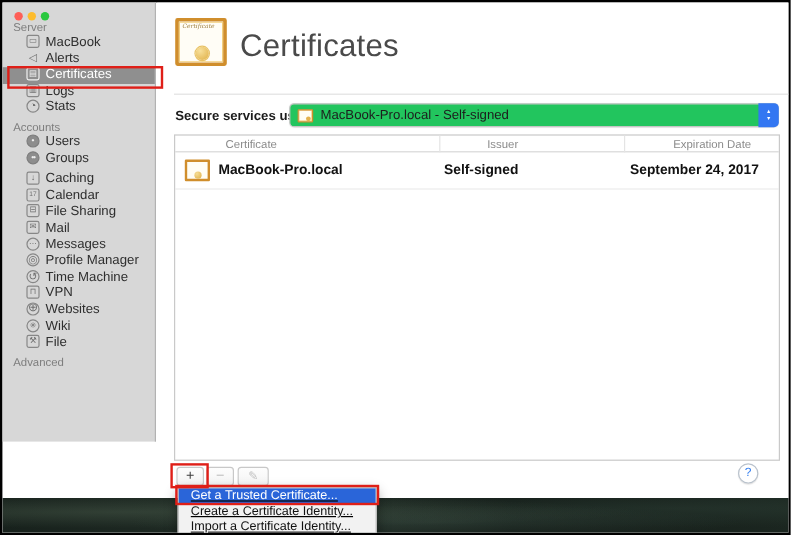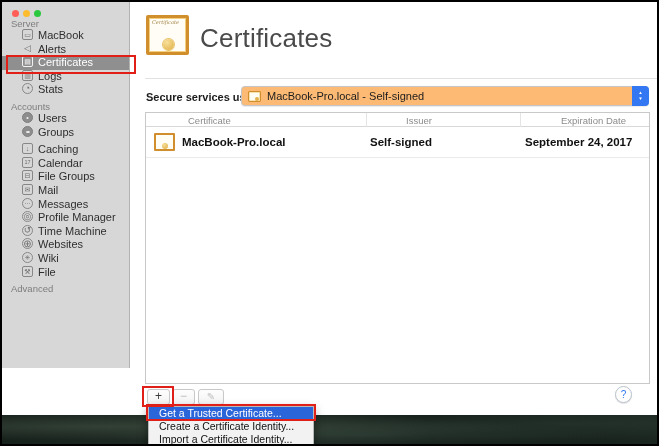--- a/index.html
+++ b/index.html
@@ -42,21 +42,21 @@
 
   
   .main { position:absolute; left:129px; top:0; width:528px; height:413px; background:#fff; }
   .cert-big { position:absolute; left:15px; top:13px; width:43px; height:40px; background:#fffdf6; border:3px solid #d08e2c; box-shadow:inset 0 0 0 1px #f3cf7e; border-radius:2px; }
   .cert-big::before { content:"Certificate"; position:absolute; left:3px; top:1px; font-family:"DejaVu Serif", serif; font-style:italic; font-size:5px; color:#a08040; }
   .cert-big::after { content:""; position:absolute; left:14px; bottom:2px; width:11px; height:11px; border-radius:50%; background:radial-gradient(circle at 35% 30%, #f8e09a, #dfae44); box-shadow:0 0 0 1px #e8c266; }
   .page-title { position:absolute; left:69px; top:21px; font-size:26px; font-weight:300; color:#4a4a4a; letter-spacing:.2px; }
   .header-divider { position:absolute; left:14px; right:0; top:76px; height:1px; background:#e2e2e2; }
 
   .ss-label { position:absolute; left:15px; top:89px; font-size:11px; font-weight:bold; color:#1c1c1c; }
-  .popup { position:absolute; left:110px; top:84px; width:408px; height:20px; border:1px solid #c5c5c5; border-radius:4px; background:#fdba74; display:flex; align-items:center; box-shadow:0 .5px 1px rgba(0,0,0,.08); }
+  .popup { position:absolute; left:110px; top:84px; width:408px; height:20px; border:1px solid #c5c5c5; border-radius:4px; background:#22c55e; display:flex; align-items:center; box-shadow:0 .5px 1px rgba(0,0,0,.08); }
   .cert-mini { width:13px; height:11px; margin:0 6px 0 6px; background:#fffef4; border:1px solid #d08e2c; box-shadow:inset 0 0 0 .5px #efc46a; border-radius:1px; position:relative; flex:none; }
   .cert-mini::after { content:""; position:absolute; right:1px; bottom:0px; width:4px; height:4px; border-radius:50%; background:#e3b24c; }
   .popup-text { font-size:11px; color:#1d1d1d; flex:1; white-space:nowrap; overflow:hidden; }
   .stepper { width:17px; height:20px; margin-right:-1px; background:#3377f2; border-radius:0 4px 4px 0; display:flex; flex-direction:column; align-items:center; justify-content:center; gap:1px; flex:none; }
   .stepper span { color:#fff; font-size:4.5px; line-height:4.5px; }
   [data-name="stepper-up-icon"]::before{content:"▲";}
   [data-name="stepper-down-icon"]::before{content:"▼";}
 
   .table { position:absolute; left:14px; top:110px; width:505px; height:272px; border:1px solid #c9c9c9; background:#fff; }
   .thead { position:relative; height:14px; border-bottom:1px solid #d8d8d8; font-size:9.5px; color:#8b8b8b; }
@@ -73,21 +73,21 @@
   .help-btn { position:absolute; left:484px; top:384px; width:17px; height:17px; border:1px solid #b9c2cc; border-radius:50%; background:#fff; color:#2f7cf0; font-size:10px; line-height:15px; text-align:center; box-shadow:0 1px 1px rgba(0,0,0,.12); }
 
   
   .desktop { position:absolute; left:0; top:413px; width:655px; height:29px; background:
     radial-gradient(ellipse at 15% 40%, rgba(90,110,90,.35), transparent 55%),
     radial-gradient(ellipse at 55% 70%, rgba(60,80,70,.45), transparent 50%),
     radial-gradient(ellipse at 85% 30%, rgba(50,70,60,.4), transparent 55%),
     linear-gradient(90deg,#17211c,#222e27 35%,#131b17 65%,#1b2620); }
 
   
-  .menu { position:absolute; left:146px; top:404px; width:166px; background:#f2f2f2; border:1px solid #b9b9b9; box-shadow:0 4px 10px rgba(0,0,0,.45); }
+  .menu { position:absolute; left:146px; top:404px; width:166px; background:#f2f2f2; border:1px solid #b9b9b9; box-shadow:0 4px 10px rgba(0,0,0,.45);text-decoration:underline; }
   .menu-item { height:13px; line-height:13px; padding-left:10px; font-size:10.5px; color:#111; white-space:nowrap; }
   .menu-item.highlighted { background:#2a65d9; color:#fff; }
 
   
   .annotation { position:absolute; border:2px solid #df1f18; pointer-events:none; }
   .ann-sidebar { left:4px; top:53px; width:130px; height:19px; }
   .ann-add { left:140px; top:384px; width:32px; height:21px; }
   .ann-menu { left:144px; top:402px; width:170px; height:17px; }
 </style>
 </head>
@@ -142,37 +142,41 @@
       <div class="sb-item" data-name="sidebar-item-caching">
         <span class="icon" data-name="caching-icon"></span>
         <span data-name="sidebar-item-label">Caching</span>
       </div>
       <div class="sb-item" data-name="sidebar-item-calendar">
         <span class="icon" data-name="calendar-icon"></span>
         <span data-name="sidebar-item-label">Calendar</span>
       </div>
       <div class="sb-item" data-name="sidebar-item-file-sharing">
         <span class="icon" data-name="file-sharing-icon"></span>
-        <span data-name="sidebar-item-label">File Groups</span>
+        <span data-name="sidebar-item-label">File Sharing</span>
       </div>
       <div class="sb-item" data-name="sidebar-item-mail">
         <span class="icon" data-name="mail-icon"></span>
         <span data-name="sidebar-item-label">Mail</span>
       </div>
       <div class="sb-item" data-name="sidebar-item-messages">
         <span class="icon round" data-name="messages-icon"></span>
         <span data-name="sidebar-item-label">Messages</span>
       </div>
       <div class="sb-item" data-name="sidebar-item-profile-manager">
         <span class="icon round" data-name="profile-manager-icon"></span>
         <span data-name="sidebar-item-label">Profile Manager</span>
       </div>
       <div class="sb-item" data-name="sidebar-item-time-machine">
         <span class="icon round" data-name="time-machine-icon"></span>
         <span data-name="sidebar-item-label">Time Machine</span>
+      </div>
+      <div class="sb-item" data-name="sidebar-item-vpn">
+        <span class="icon" data-name="vpn-icon"></span>
+        <span data-name="sidebar-item-label">VPN</span>
       </div>
       <div class="sb-item" data-name="sidebar-item-websites">
         <span class="icon round" data-name="websites-icon"></span>
         <span data-name="sidebar-item-label">Websites</span>
       </div>
       <div class="sb-item" data-name="sidebar-item-wiki">
         <span class="icon round" data-name="wiki-icon"></span>
         <span data-name="sidebar-item-label">Wiki</span>
       </div>
       <div class="sb-item" data-name="sidebar-item-xcode">

